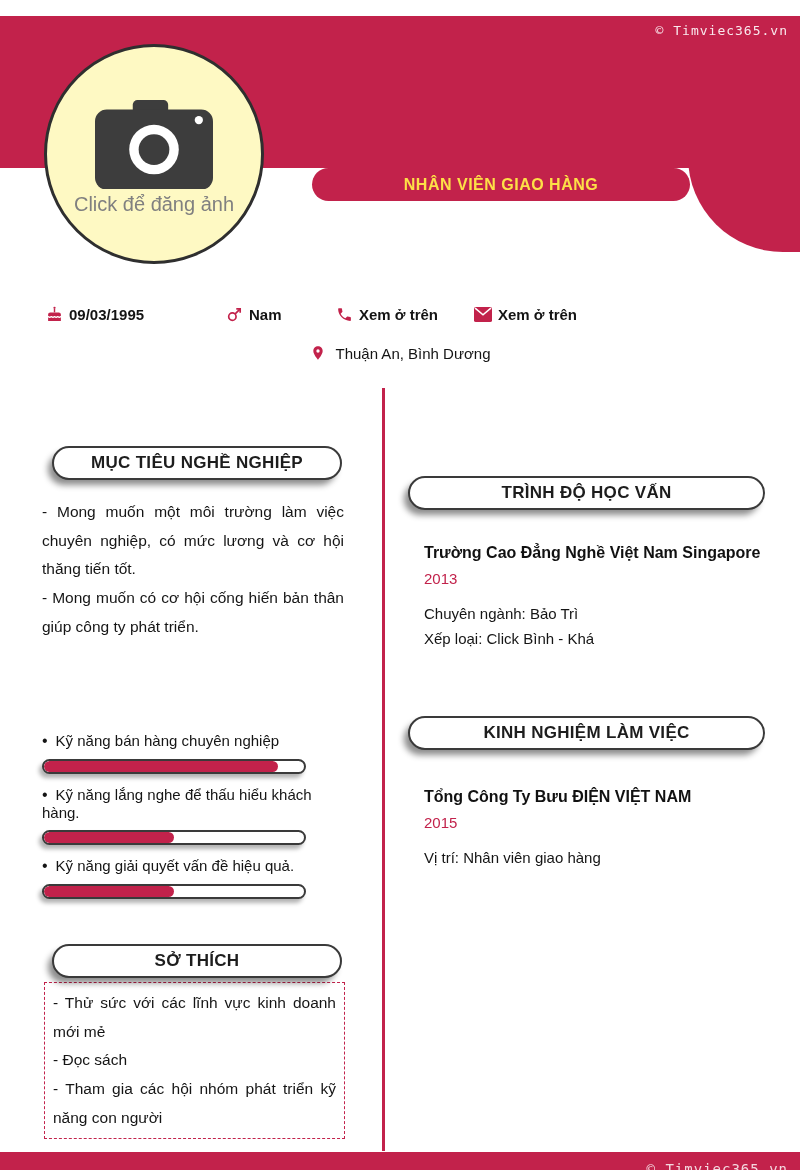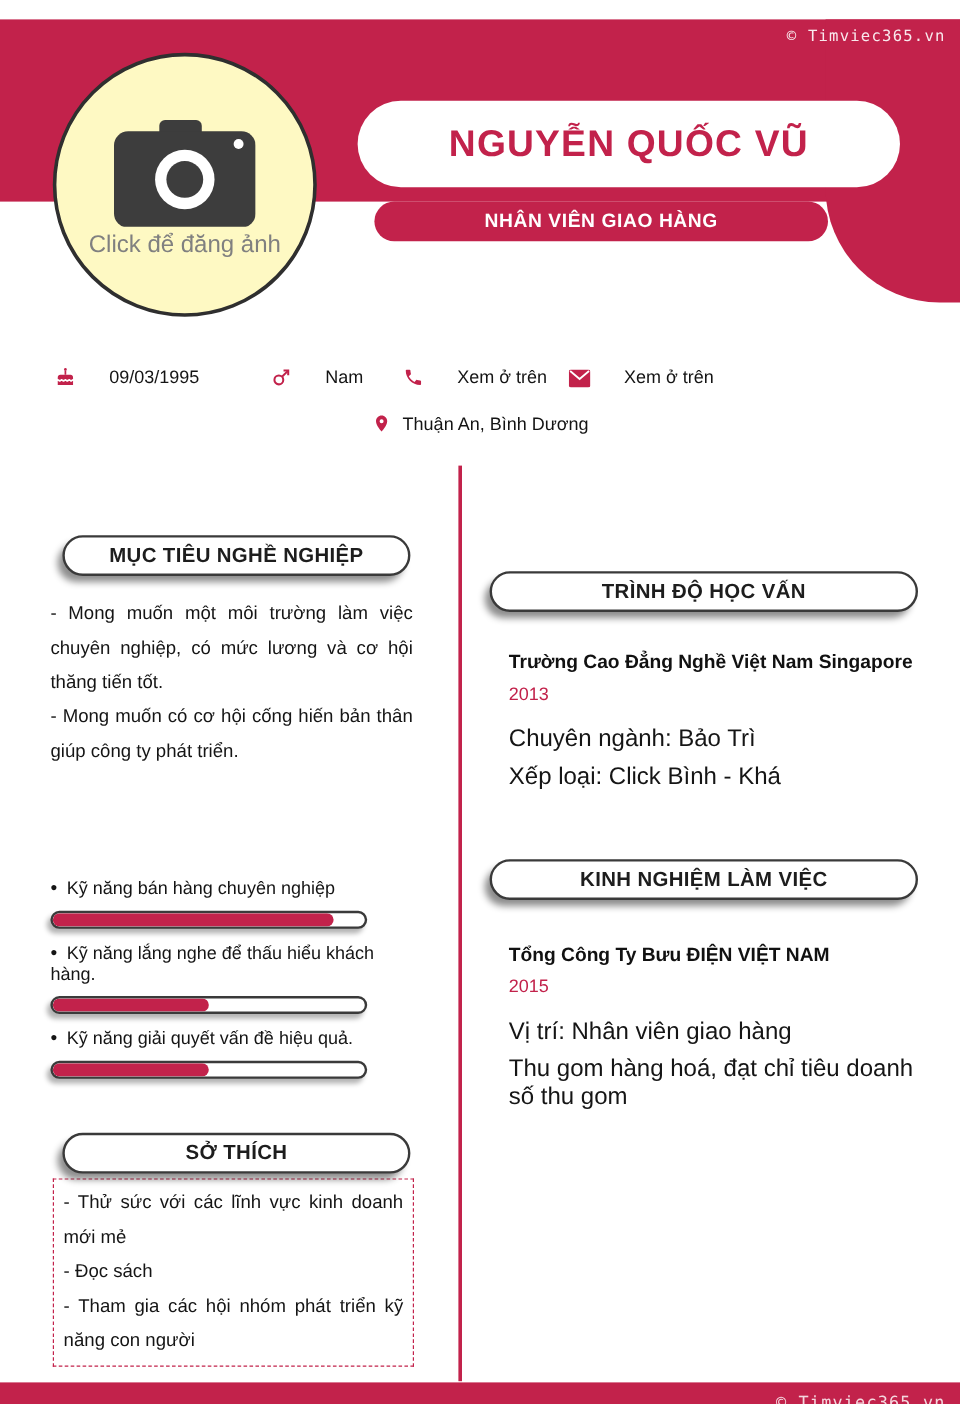--- a/index.html
+++ b/index.html
@@ -7,28 +7,28 @@
   .page { position:relative; width:800px; height:1170px; background:#fff; overflow:hidden; margin:16px auto; }
 
   
   .band { position:absolute; top:0; left:0; width:100%; height:152px; background:var(--primary); }
   .band-right { position:absolute; top:0; right:0; width:112px; height:236px; background:var(--primary); border-bottom-left-radius:95px; }
   .wm-top { position:absolute; top:7px; right:12px; color:rgba(255,255,255,.9); font-family:"DejaVu Sans Mono", monospace; font-size:13px; letter-spacing:1px; z-index:5; }
 
   .name-plate { position:absolute; left:298px; top:68px; width:452px; height:72px; background:#fff; border-radius:36px; display:flex; align-items:center; justify-content:center; z-index:3; }
   .name-plate .name { color:var(--primary); font-size:31px; font-weight:bold; letter-spacing:1px; }
   .title-pill { position:absolute; left:312px; top:152px; width:378px; height:33px; background:var(--primary); border-radius:999px; display:flex; align-items:center; justify-content:center; z-index:3; }
-  .title-pill span { color:#ffffff; font-size:16px; font-weight:bold; letter-spacing:.5px; }
+  .title-pill span { color:#fde047; font-size:16px; font-weight:bold; letter-spacing:.5px; }
 
   .photo { position:absolute; left:44px; top:28px; width:220px; height:220px; border-radius:50%; background:#fef9c3; border:3px solid #2f2f2f; display:flex; flex-direction:column; align-items:center; justify-content:center; z-index:4; cursor:pointer; }
   .photo .cam { width:118px; height:auto; margin-top:8px; }
   .photo .ph-label { color:#808080; font-size:20px; margin-top:4px; }
 
   
-  .contact-item { position:absolute; top:290px; display:flex; align-items:flex-end; gap:28px; font-size:15px; color:#141414; }
+  .contact-item { position:absolute; top:290px; display:flex; align-items:center; gap:6px; font-size:15px; color:#141414;font-weight:bold; }
   .contact-item svg { flex:0 0 auto; }
   .contact-row2 { position:absolute; top:328px; left:0; width:100%; display:flex; justify-content:center; }
   .contact-row2 .inner { display:flex; align-items:center; gap:10px; font-size:15px; color:#141414; }
 
   
   .divider { position:absolute; left:382px; top:372px; width:3px; height:763px; background:var(--primary); }
 
   
   .sec-pill { position:absolute; height:34px; background:#fff; border:2px solid #3a3a3a; border-radius:999px; display:flex; align-items:center; justify-content:center; box-shadow:-5px 6px 6px -1px rgba(0,0,0,.45); z-index:2; }
   .sec-pill span { font-size:17px; font-weight:bold; color:#1d1d1d; letter-spacing:.3px; }
@@ -49,21 +49,21 @@
 
   
   .hobbies { position:absolute; left:44px; top:966px; width:301px; border:1px dashed var(--primary); padding:6px 8px; }
   .hobbies .body-text div { }
 
   
   .edu-block { position:absolute; left:424px; top:528px; width:350px; }
   .exp-block { position:absolute; left:424px; top:772px; width:350px; }
   .rc-title { font-size:16px; font-weight:bold; color:#111; margin-bottom:8px; }
   .rc-year { font-size:15px; color:var(--primary); margin-bottom:18px; }
-  .rc-line { font-size:20px; color:#151515; margin-bottom:8px; }
+  .rc-line { font-size:15px; color:#151515; margin-bottom:8px; }
 
   
   .footer { position:absolute; left:0; bottom:0; width:100%; height:34px; background:var(--primary); }
   .wm-bottom { position:absolute; right:12px; top:50%; transform:translateY(-50%); color:rgba(255,255,255,.82); font-family:"DejaVu Sans Mono", monospace; font-size:14px; letter-spacing:1px; }
 </style>
 </head>
 <body>
 
 <div class="page">
 
@@ -75,23 +75,20 @@
     <svg class="cam" viewBox="0 0 100 76" xmlns="http://www.w3.org/2000/svg">
       <rect x="32" y="0" width="30" height="16" rx="4" fill="#3d3d3d"></rect>
       <rect x="0" y="8" width="100" height="68" rx="10" fill="#3d3d3d"></rect>
       <circle cx="50" cy="42" r="21" fill="#ffffff"></circle>
       <circle cx="50" cy="42" r="13" fill="#3d3d3d"></circle>
       <circle cx="88" cy="17" r="3.5" fill="#ffffff"></circle>
     </svg>
     <div class="ph-label">Click để đăng ảnh</div>
   </div>
 
-  <div class="name-plate">
-    <div class="name">NGUYỄN QUỐC VŨ</div>
-  </div>
   <div class="title-pill">
     <span>NHÂN VIÊN GIAO HÀNG</span>
   </div>
 
   <div class="contact-item" style="left:46px;">
     <svg width="17" height="17" viewBox="0 0 24 24" fill="#c2224b">
         <path d="M11 4h2v5h-2z"></path>
         <circle cx="12" cy="2.6" r="1.6"></circle>
         <path d="M3 12c0-1.7 1.3-3 3-3h12c1.7 0 3 1.3 3 3v2c-.8 0-1.2.9-2.2.9S17.4 14 16.5 14s-1.3.9-2.2.9S12.9 14 12 14s-1.3.9-2.2.9S8.4 14 7.5 14s-1.3.9-2.2.9S4 14 3 14v-2zm0 4.2c1 0 1.4.9 2.3.9s1.3-.9 2.2-.9 1.4.9 2.3.9 1.3-.9 2.2-.9 1.4.9 2.3.9 1.3-.9 2.2-.9 1.4.9 2.3.9 1.2-.9 2.2-.9V21H3v-4.8z"></path>
       </svg>
@@ -179,20 +176,19 @@
     <div class="rc-line">Xếp loại: Click Bình - Khá</div>
   </div>
 
   <div class="sec-pill pill-right" style="top:700px;">
     <span>KINH NGHIỆM LÀM VIỆC</span>
   </div>
   <div class="exp-block">
     <div class="rc-title">Tổng Công Ty Bưu ĐIỆN VIỆT NAM</div>
     <div class="rc-year">2015</div>
     <div class="rc-line">Vị trí: Nhân viên giao hàng</div>
-    <div class="rc-line">Thu gom hàng hoá, đạt chỉ tiêu doanh số thu gom</div>
   </div>
 
   <div class="footer">
     <div class="wm-bottom">© Timviec365.vn</div>
   </div>
 
 </div>
 
 </body></html>

